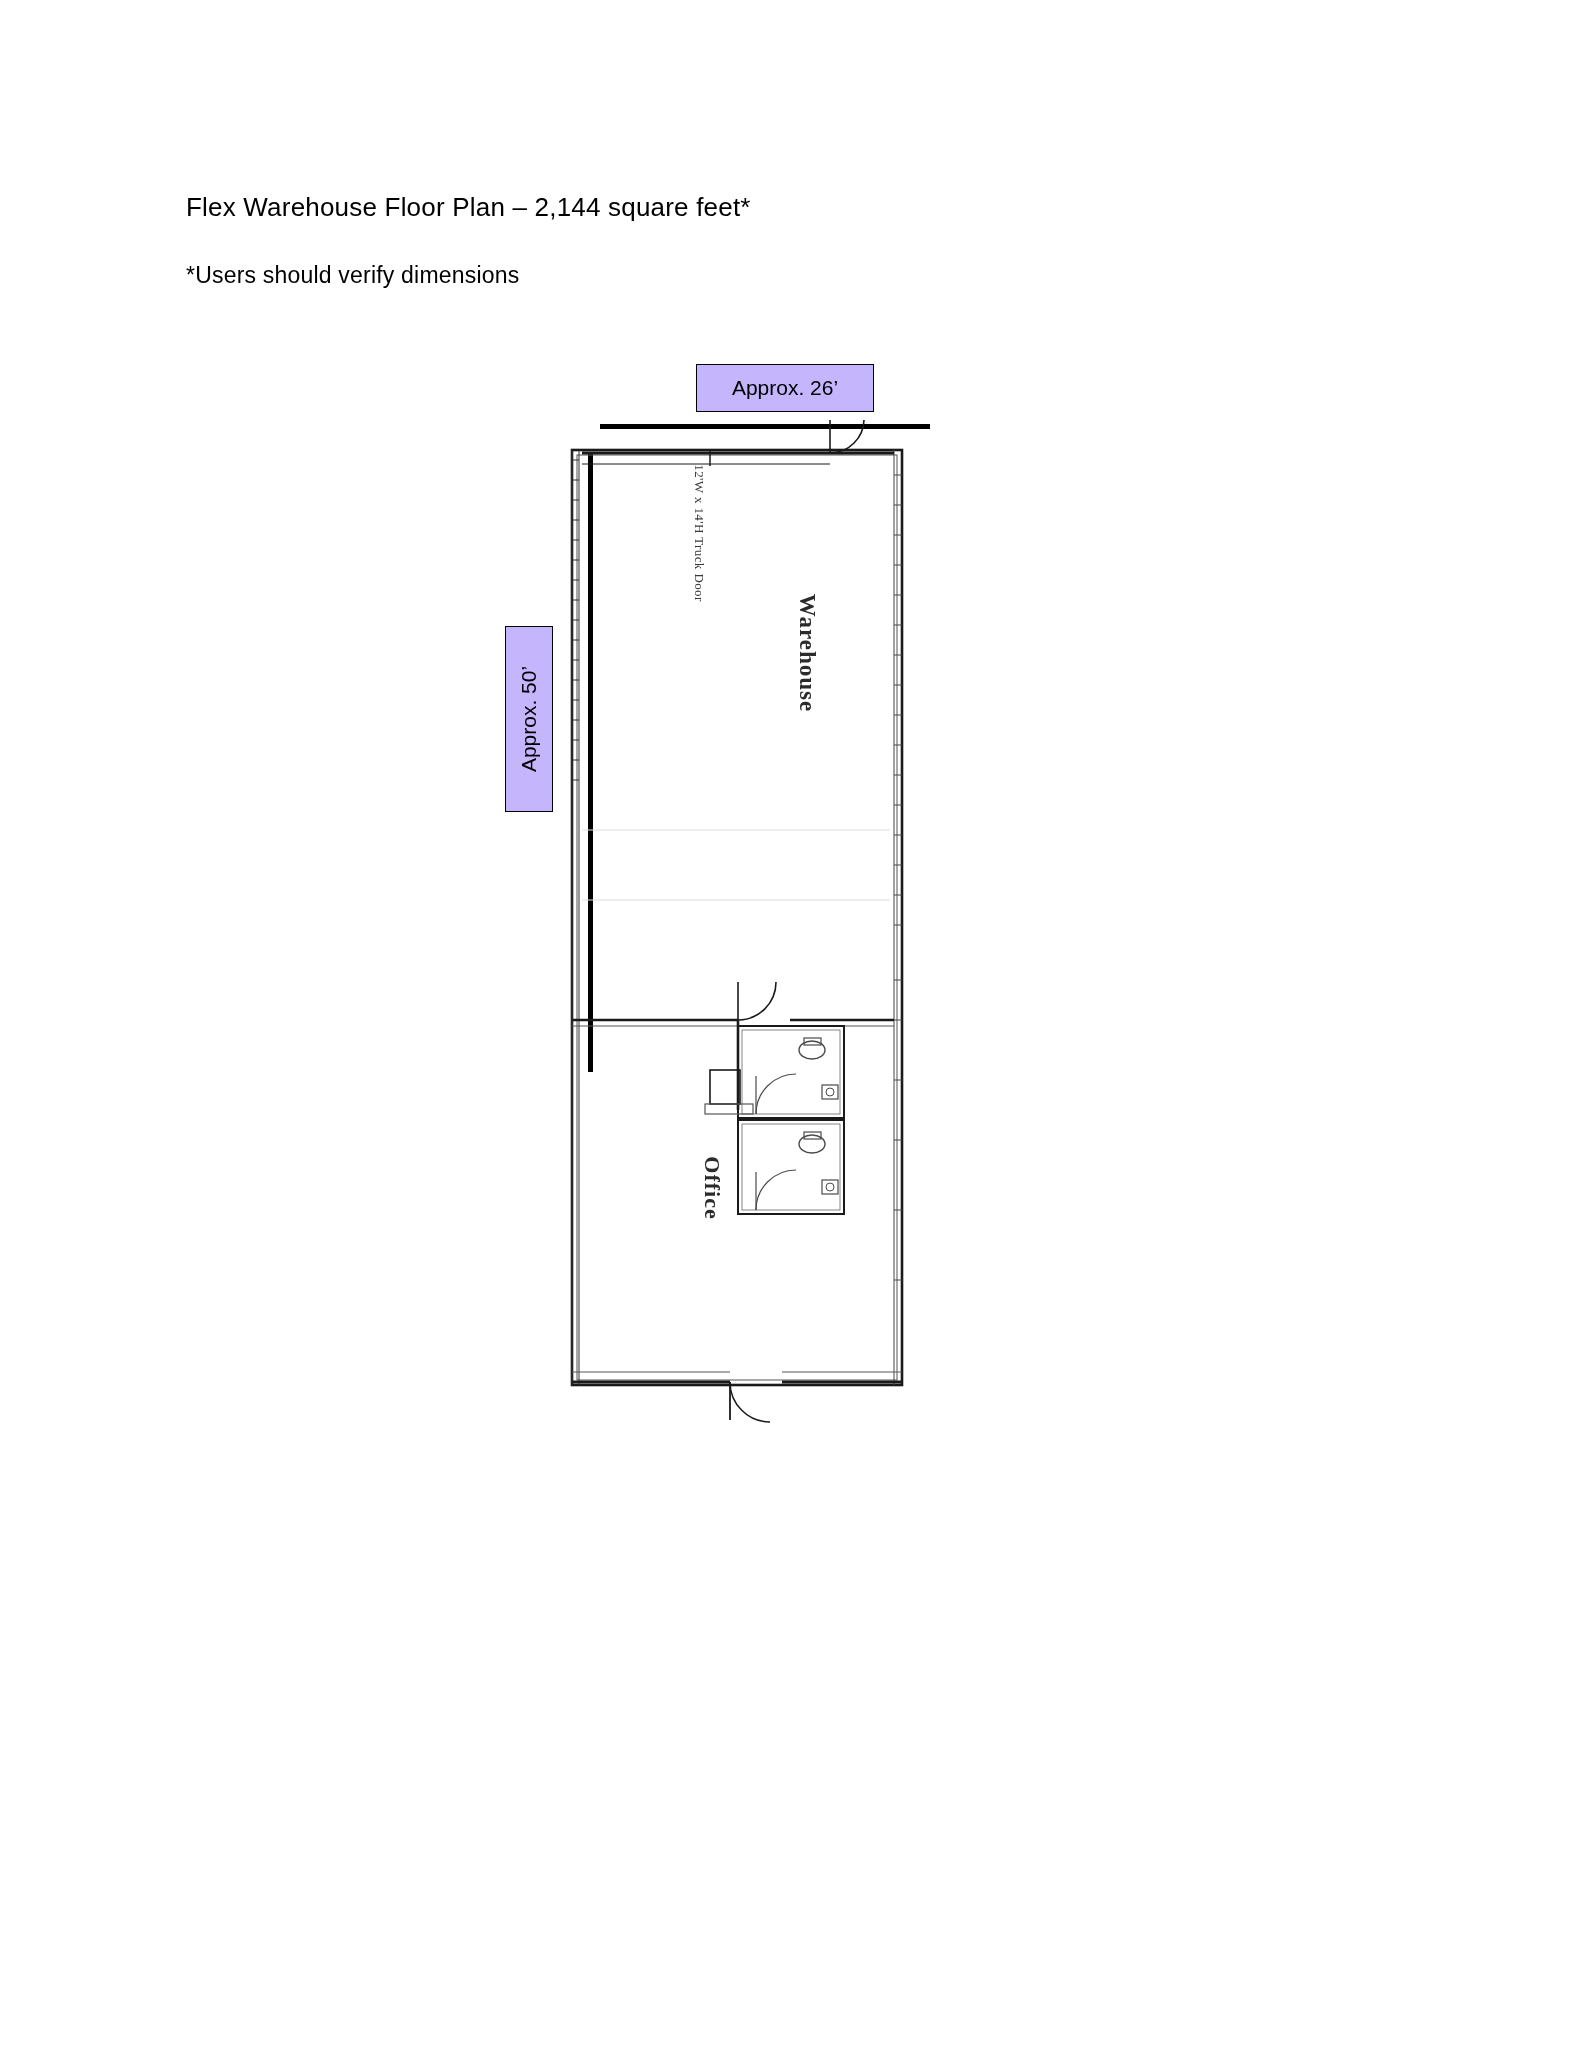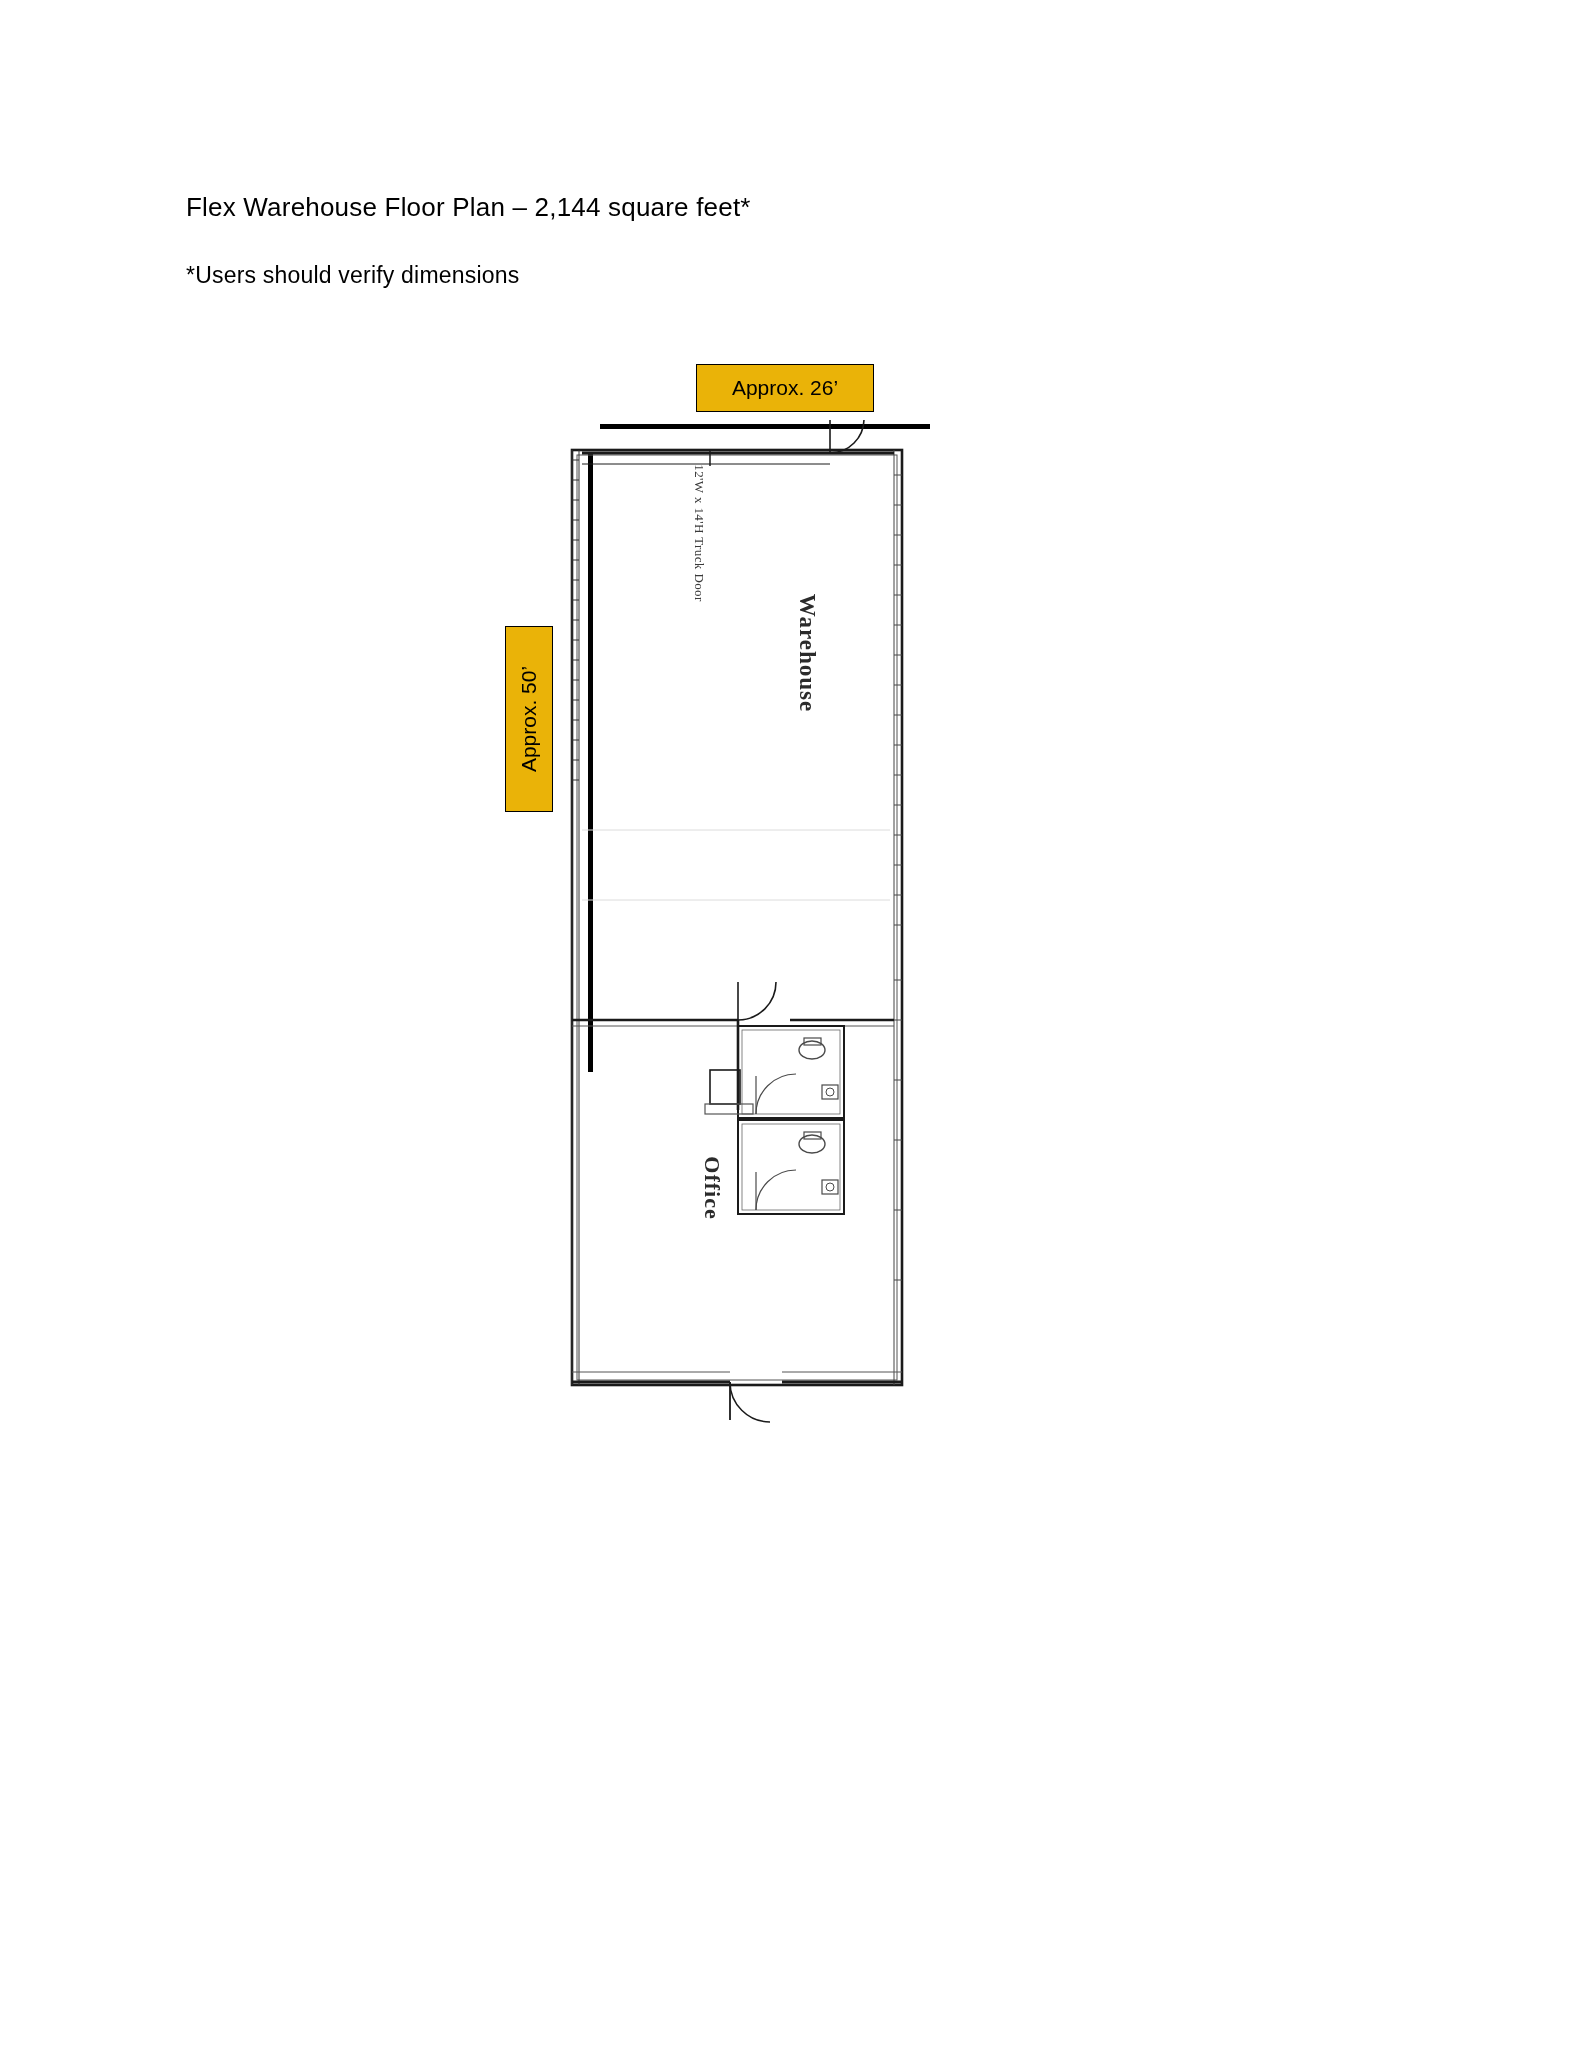--- a/index.html
+++ b/index.html
@@ -34,21 +34,21 @@
     font-size: 23px;
     line-height: 30px;
     letter-spacing: 0.2px;
     white-space: nowrap;
   }
 
   
   .dim-box {
     position: absolute;
     border: 1px solid #000;
-    background: #eab308;
+    background: #c4b5fd;
     font-size: 21px;
     display: flex;
     align-items: center;
     justify-content: center;
     box-sizing: border-box;
   }
   #dim-width {
     left: 696px;
     top: 364px;
     width: 178px;

